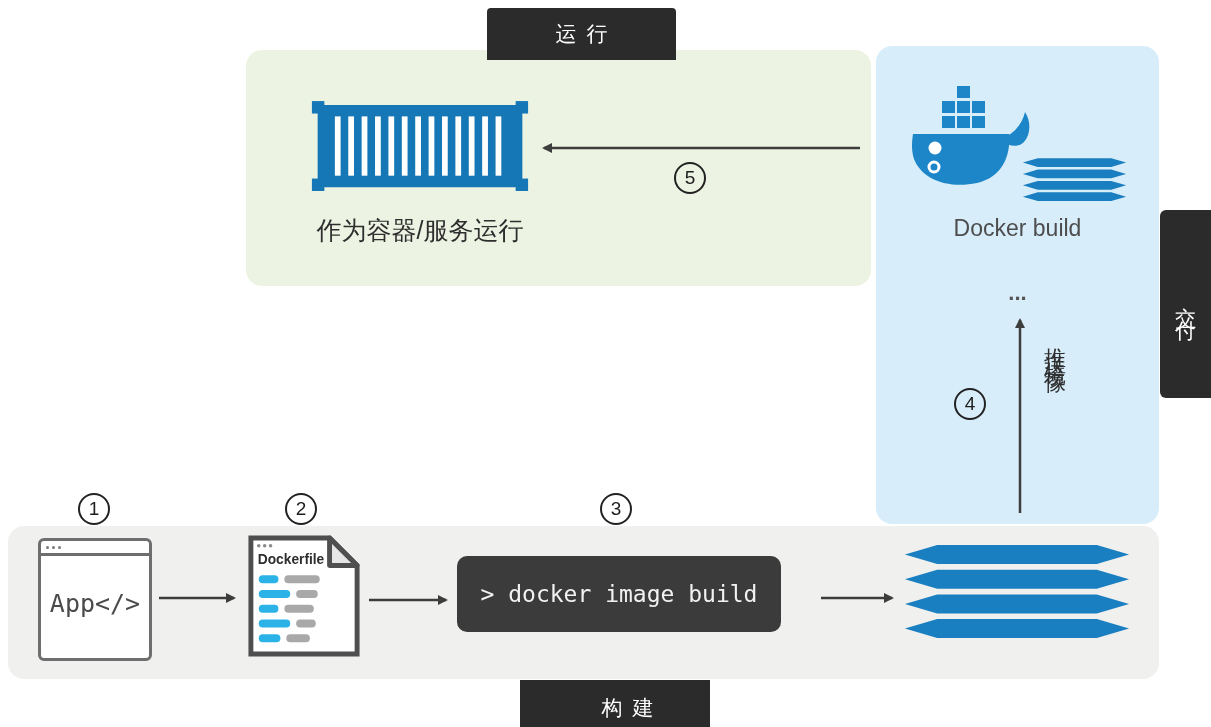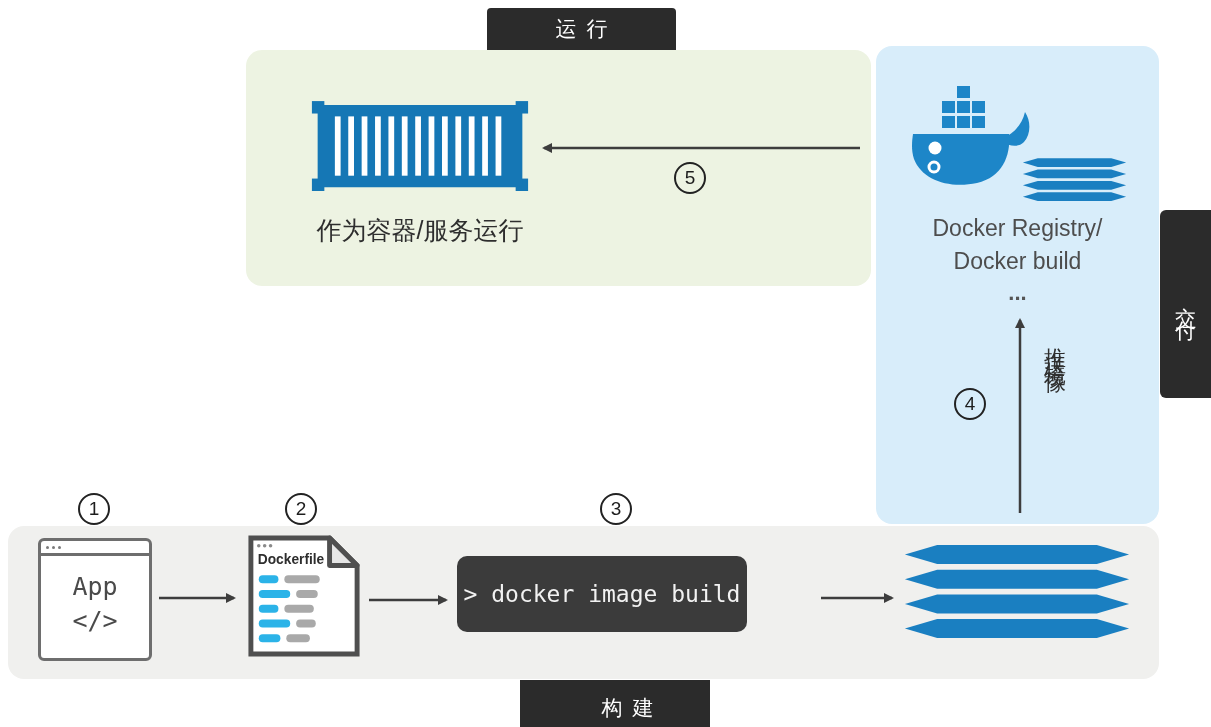--- a/index.html
+++ b/index.html
@@ -24,21 +24,21 @@
   
   .badge {
     position: absolute;
     background: #2b2b2b;
     color: #ffffff;
     display: flex;
     align-items: center;
     justify-content: center;
     font-size: 21px;
   }
-  .badge-run   { left: 487px; top: 8px;   width: 189px; height: 42px; border-radius: 4px 4px 0 0; letter-spacing: 10px; text-indent: 10px; }
+  .badge-run   { left: 487px; top: 8px;   width: 189px; height: 52px; border-radius: 4px 4px 0 0; letter-spacing: 10px; text-indent: 10px; }
   .badge-build { left: 520px; top: 680px; width: 190px; height: 56px; border-radius: 0 0 4px 4px; letter-spacing: 10px; text-indent: 10px; padding-left: 25px; }
   .badge-deliver {
     left: 1160px; top: 210px; width: 51px; height: 188px;
     border-radius: 6px 0 0 6px;
     writing-mode: vertical-rl;
     text-orientation: upright;
     letter-spacing: 14px;
   }
 
   
@@ -116,34 +116,34 @@
     border-bottom: 3px solid #6e6e6e;
     display: flex;
     align-items: center;
     padding-left: 5px;
     gap: 3px;
   }
   .app-dot { width: 3px; height: 3px; border-radius: 50%; background: #7a7a7a; }
   .app-body {
     height: 96px;
     display: flex;
-    flex-direction: column;
+    flex-direction: row;
     align-items: center;
     justify-content: center;
     font-family: "DejaVu Sans Mono", monospace;
     font-size: 25px;
     color: #4a4a4a;
     line-height: 34px;
   }
 
   .dockerfile-icon { position: absolute; left: 245px; top: 534px; }
 
   .terminal {
     position: absolute;
-    left: 457px; top: 556px; width: 290px; height: 76px;
+    left: 457px; top: 556px; width: 324px; height: 76px;
     background: #3b3b3b;
     border-radius: 10px;
     display: flex;
     align-items: center;
     justify-content: center;
     font-family: "DejaVu Sans Mono", monospace;
     font-size: 23px;
     color: #f2f2f2;
     white-space: pre;
   }
@@ -225,21 +225,20 @@
   </svg>
   <svg class="layers-small" width="105" height="44" viewBox="0 0 240 100">
     <g fill="#1a7fc1">
       <polygon points="2,10 36,0 204,0 238,10 204,20 36,20"></polygon>
       <polygon points="2,36 36,26 204,26 238,36 204,46 36,46"></polygon>
       <polygon points="2,62 36,52 204,52 238,62 204,72 36,72"></polygon>
       <polygon points="2,88 36,78 204,78 238,88 204,98 36,98"></polygon>
     </g>
   </svg>
   <div class="registry-title">
-    <div>Docker Registry/</div>
     <div>Docker build</div>
   </div>
   <div class="registry-ellipsis">...</div>
   <div class="push-label">推送镜像</div>
 
   <div class="app-window">
     <div class="app-titlebar">
       <div class="app-dot"></div>
       <div class="app-dot"></div>
       <div class="app-dot"></div>

